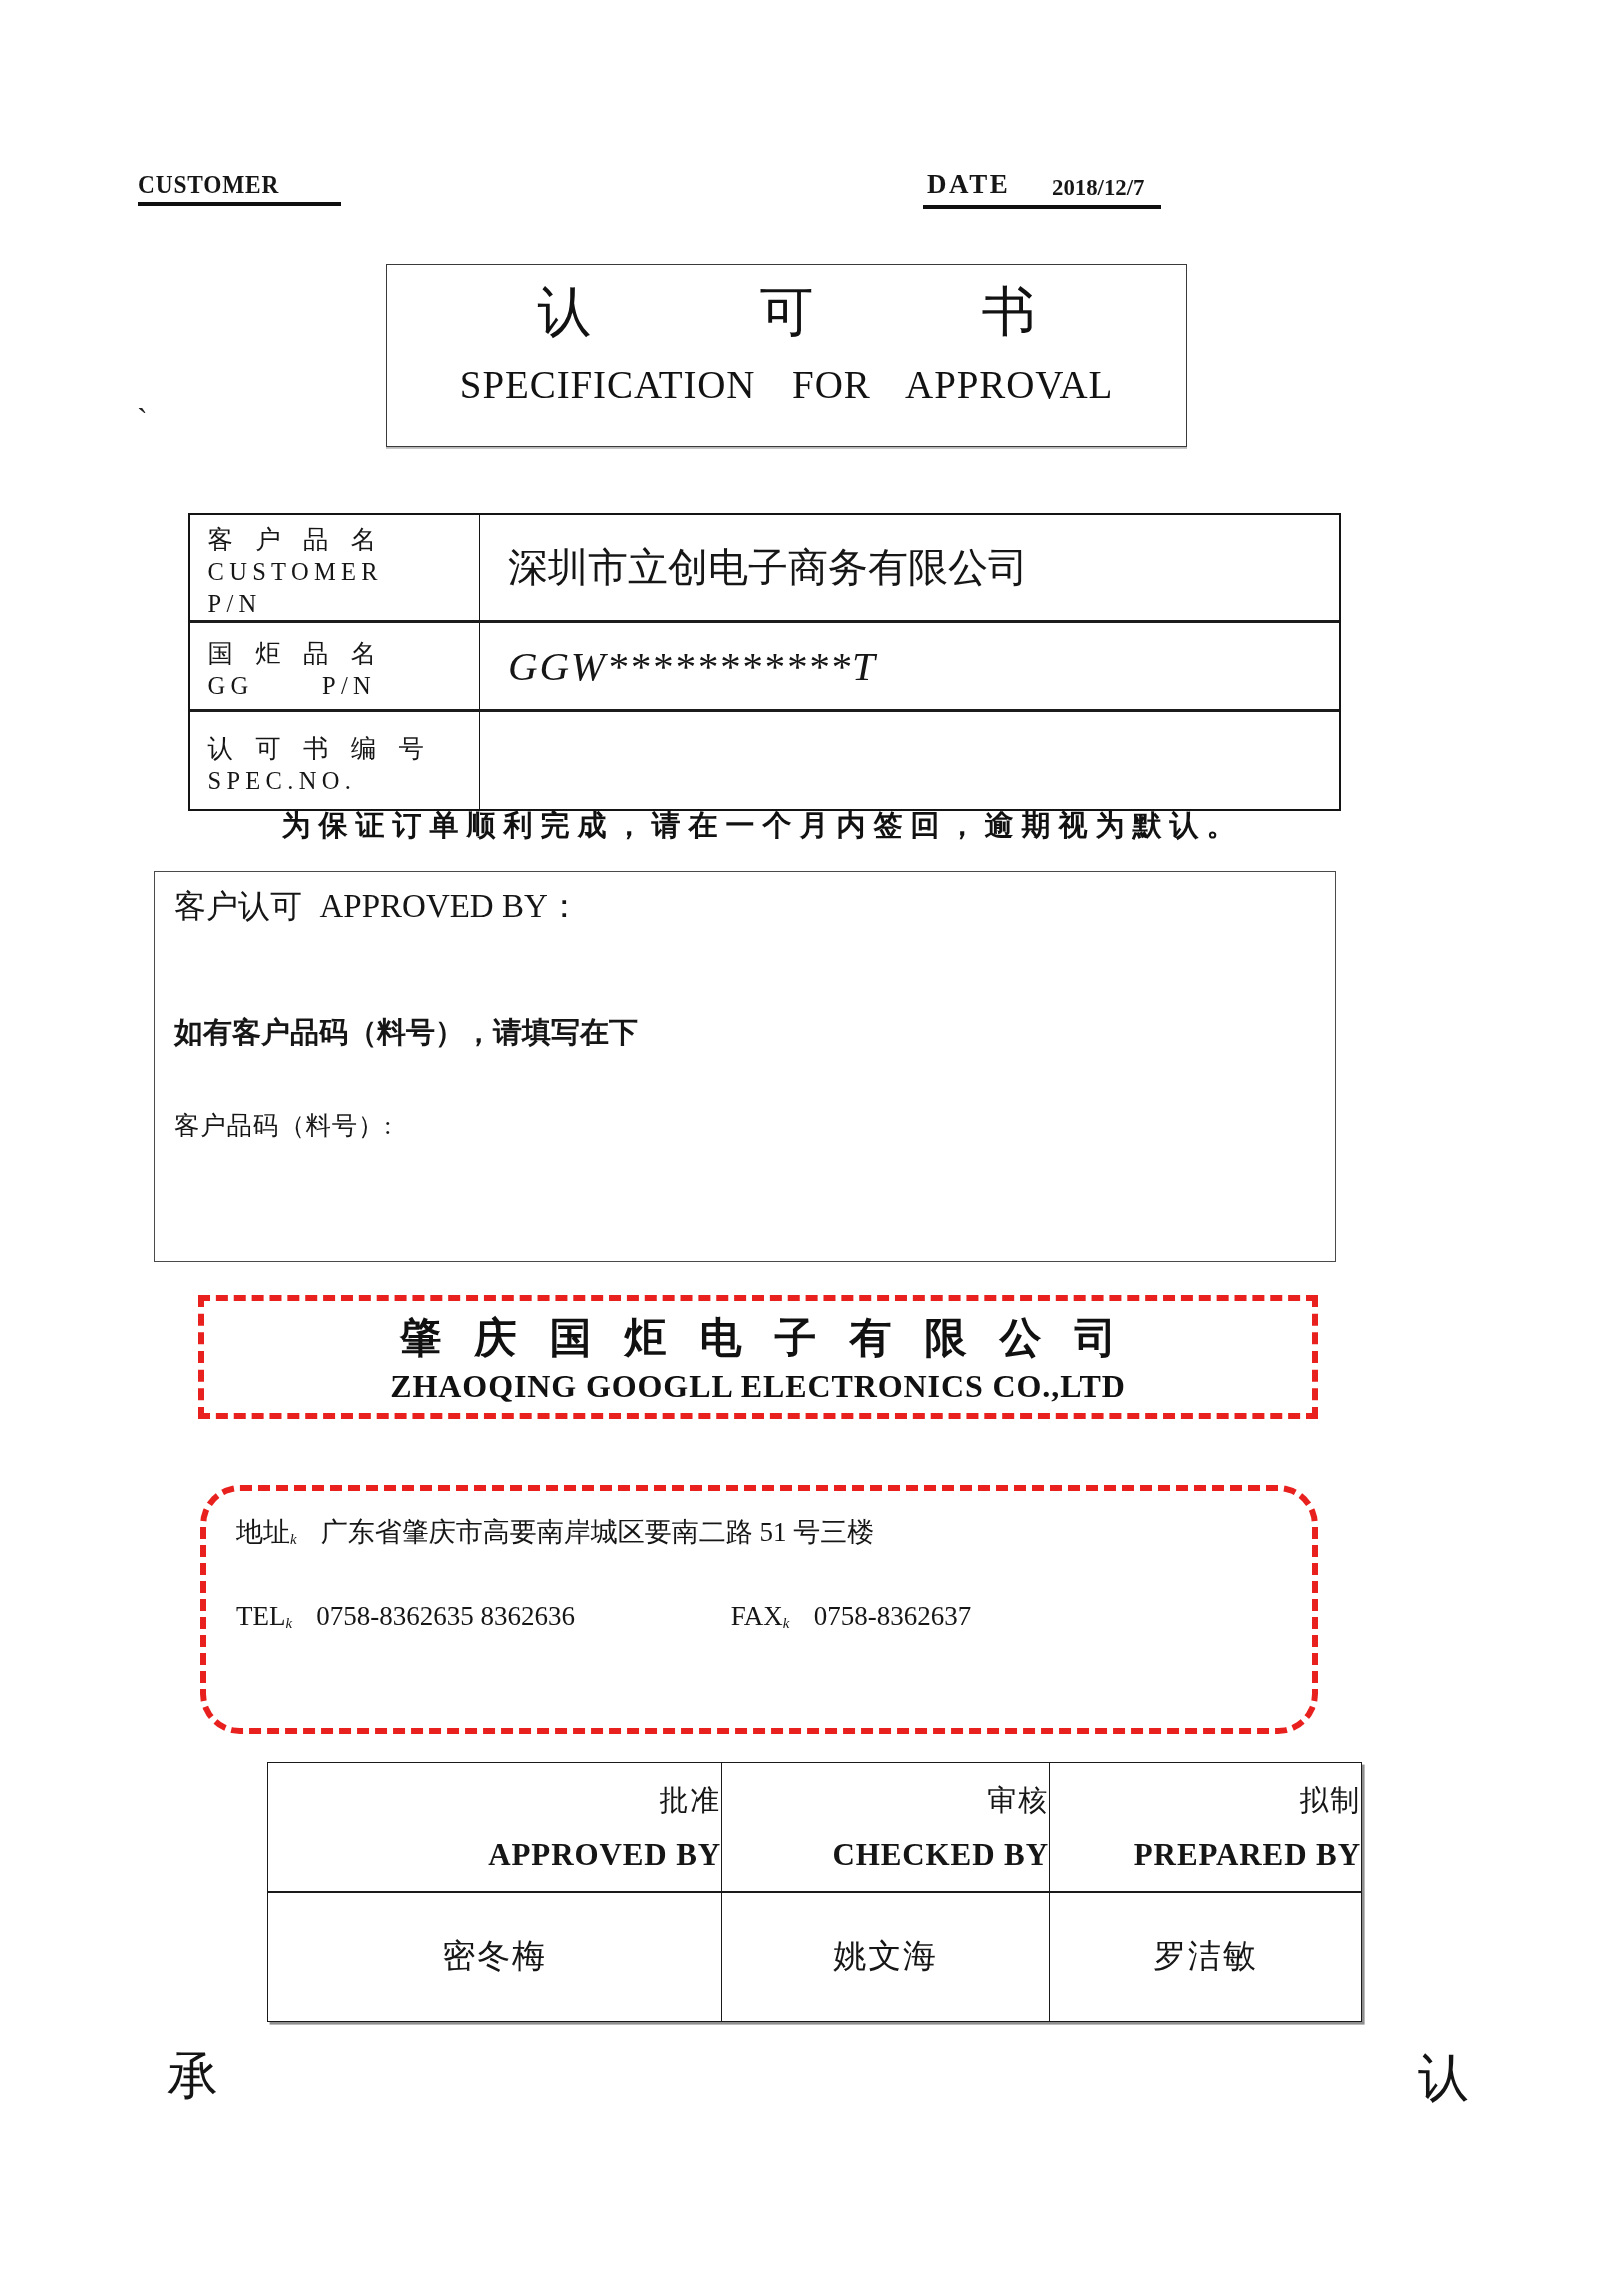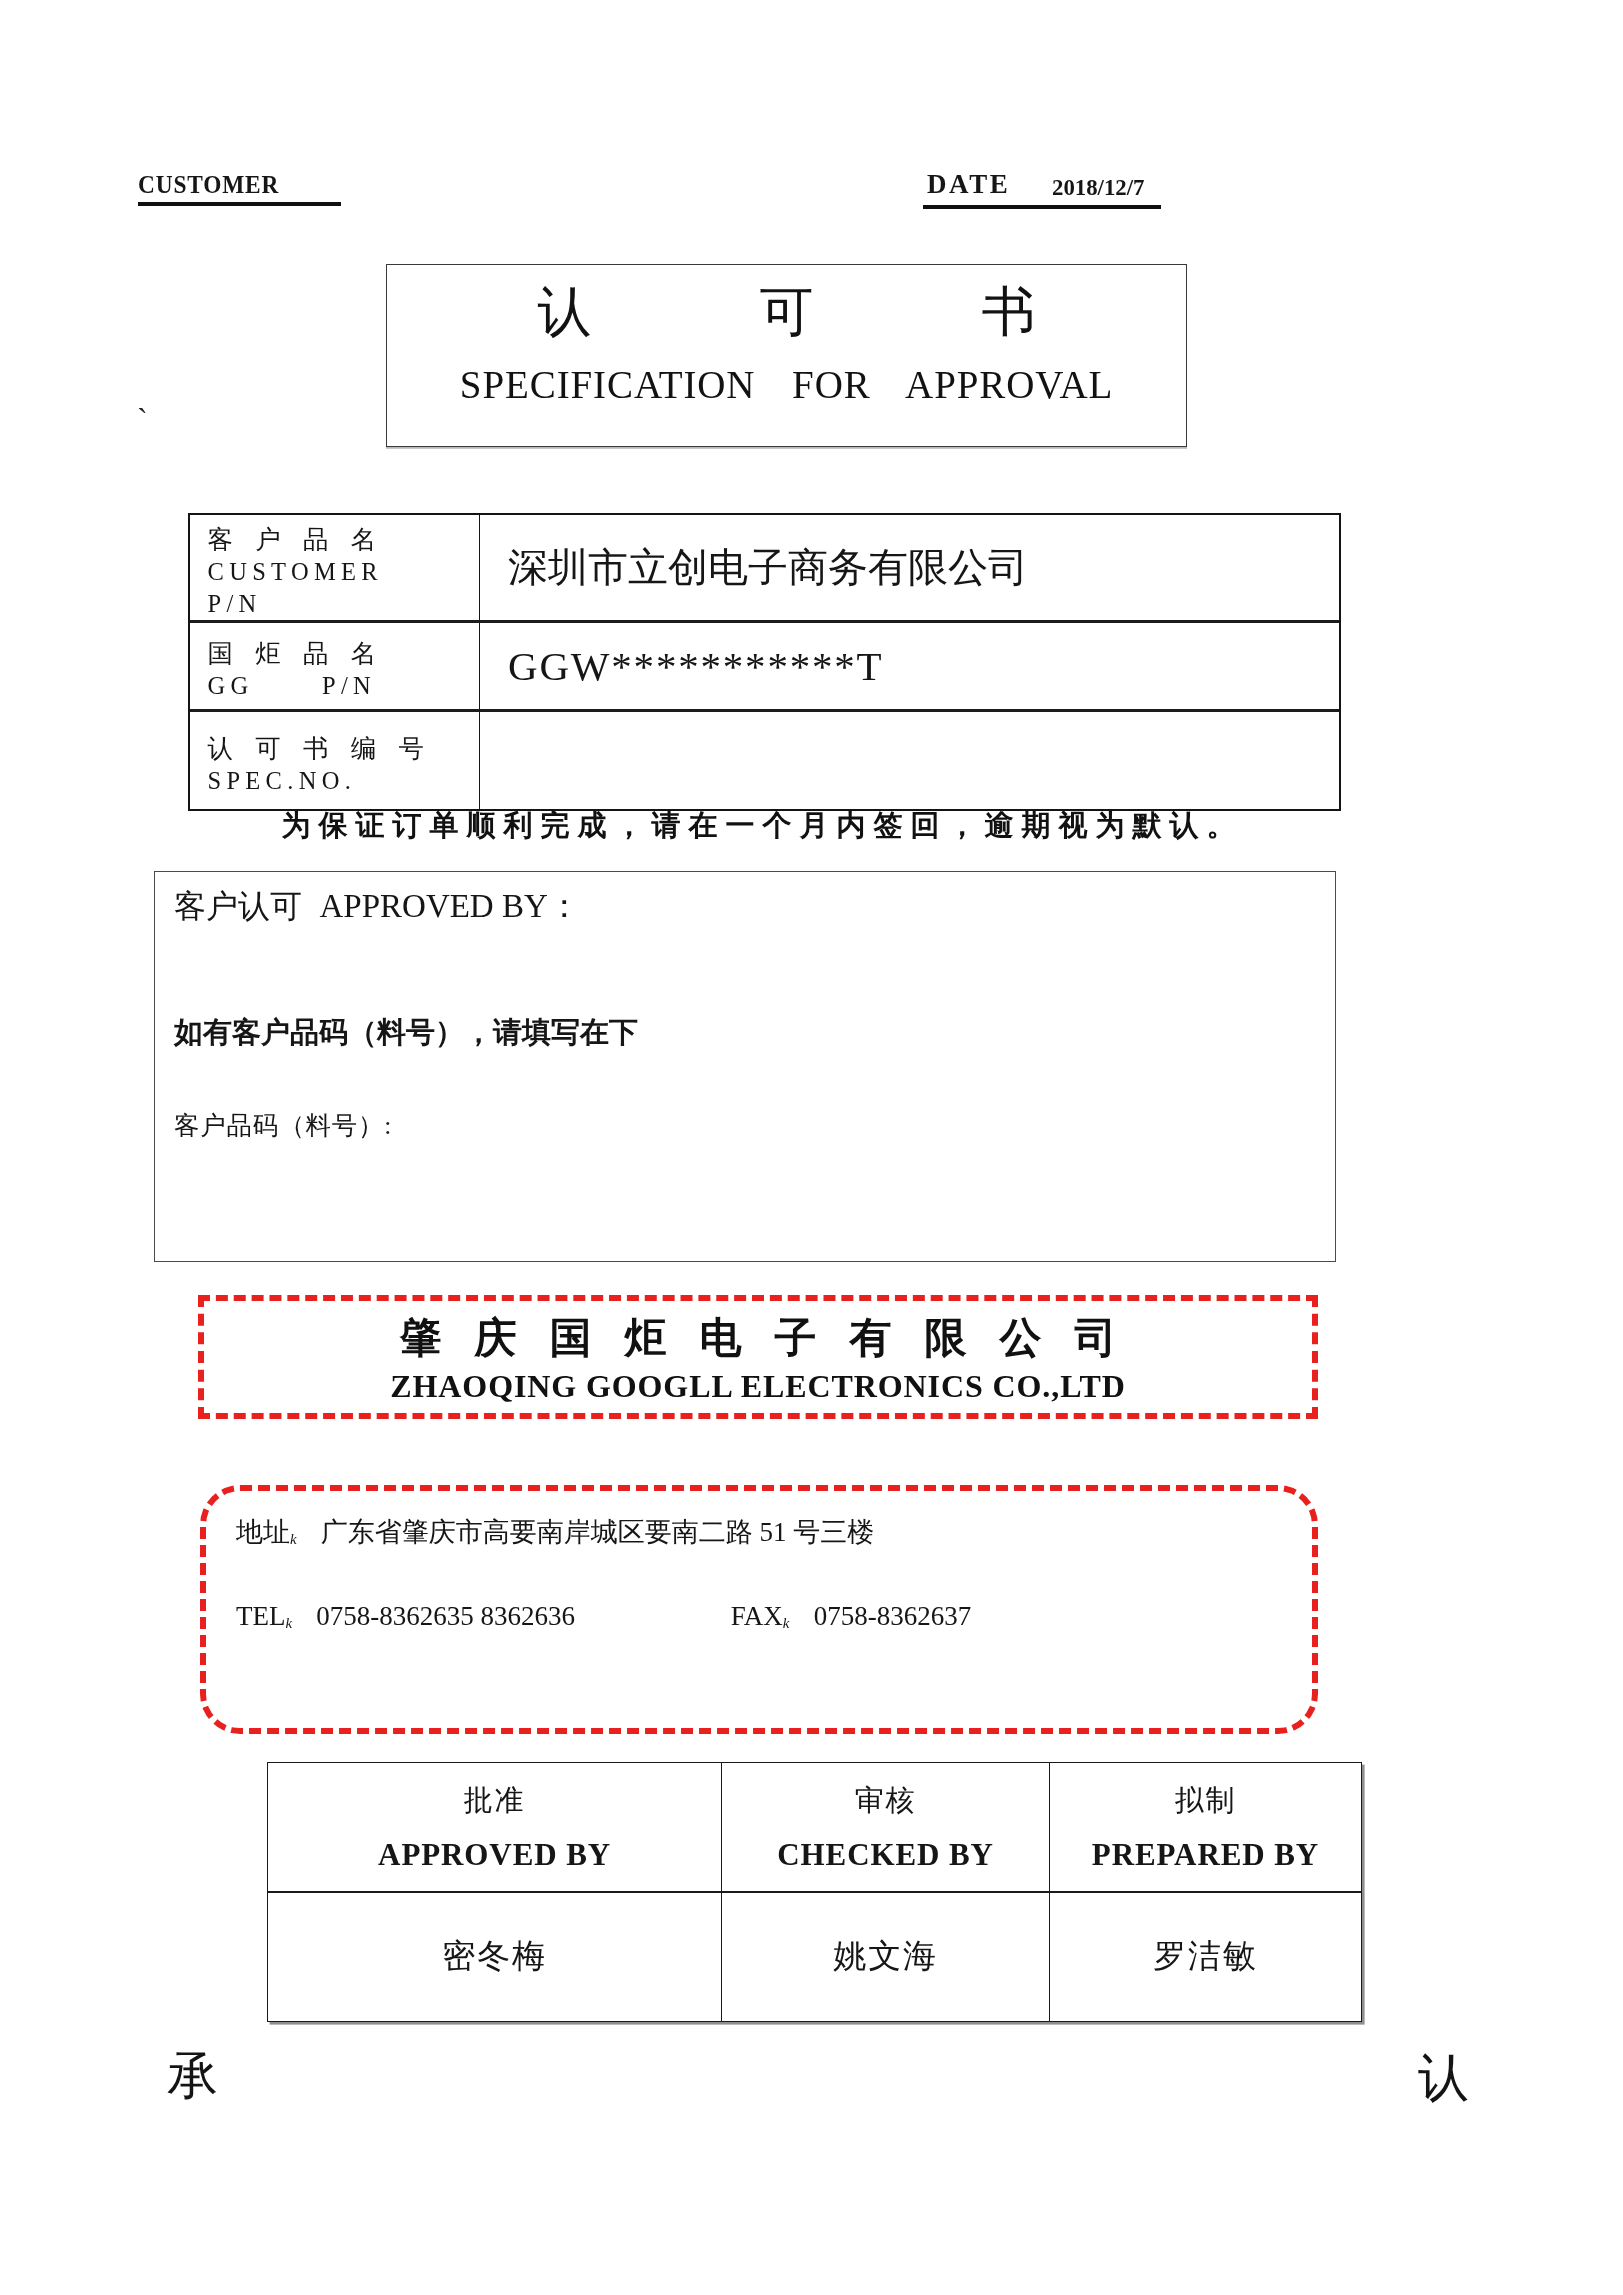--- a/index.html
+++ b/index.html
@@ -25,21 +25,21 @@
   
   .info-table{left:188px;top:513px;width:1149px;border:2.6px solid #141414;background:#fff;}
   .it-row{display:flex;box-sizing:border-box;}
   .it-row.r2,.it-row.r3{border-top:3.5px solid #1c1c1c;}
   .it-row.r1{height:105px;} .it-row.r2{height:89px;} .it-row.r3{height:100px;}
   .it-label{width:290px;border-right:1.8px solid #141414;padding:7px 0 0 17.5px;box-sizing:border-box;
             display:flex;flex-direction:column;justify-content:center;}
   .l-cn{font-size:25.4px;letter-spacing:8px;line-height:1.3;}
   .l-en{font-size:24.5px;letter-spacing:5.3px;line-height:1.3;white-space:pre;}
   .it-value{flex:1;display:flex;align-items:center;padding-left:28px;font-size:40px;}
-  .it-row.r2 .it-value{font-size:41px;letter-spacing:1.8px;}
+  .it-row.r2 .it-value{font-size:41px;letter-spacing:1.8px;font-style:italic;}
 
   
   .notice{left:188px;top:806px;width:1149px;text-align:center;
           font-family:"Liberation Sans","DejaVu Sans",sans-serif;font-weight:bold;
           font-size:29px;letter-spacing:8px;color:#111;}
 
   
   .approval-box{left:154px;top:871px;width:1182px;height:391px;border:1.8px solid #4a4a4a;box-sizing:border-box;padding-left:19px;background:#fff;}
   .ap-line1{padding-top:12.3px;}
   .ap-cn{font-family:"Liberation Sans","DejaVu Sans",sans-serif;font-weight:normal;font-size:32px;}
@@ -60,21 +60,21 @@
   .ct-telfax{margin-top:51px;}
   .odd-colon{font-style:italic;font-size:0.55em;vertical-align:-0.18em;}
   .ct-val{margin-left:17.5px;}
   .ct-fax{margin-left:149px;}
 
   
   .sign-table{left:267px;top:1762px;width:1093px;height:258px;border:1.8px solid #1a1a1a;box-shadow:2.6px 2.6px 0 #8f8f8f;
               display:grid;grid-template-columns:517fr 374fr 356fr;grid-template-rows:148fr 146fr;background:#fff;}
   .st-cell{display:flex;flex-direction:column;align-items:center;justify-content:center;box-sizing:border-box;}
   .st-cell.c2,.st-cell.c3{border-left:1.8px solid #1a1a1a;}
-  .st-cell.hdr{border-bottom:2.6px solid #1a1a1a;gap:16px;}
+  .st-cell.hdr{border-bottom:2.6px solid #1a1a1a;gap:16px;align-items:flex-end;}
   .st-cn{font-size:29px;letter-spacing:1.8px;}
   .st-en{font-size:31px;letter-spacing:0.9px;font-weight:bold;}
   .st-name{font-size:33px;letter-spacing:1.8px;}
 
   
   .foot-char{font-size:51px;color:#141414;}
   .foot-left{left:167px;top:2042px;}
   .foot-right{left:1418px;top:2044px;}
 </style>
 </head>

